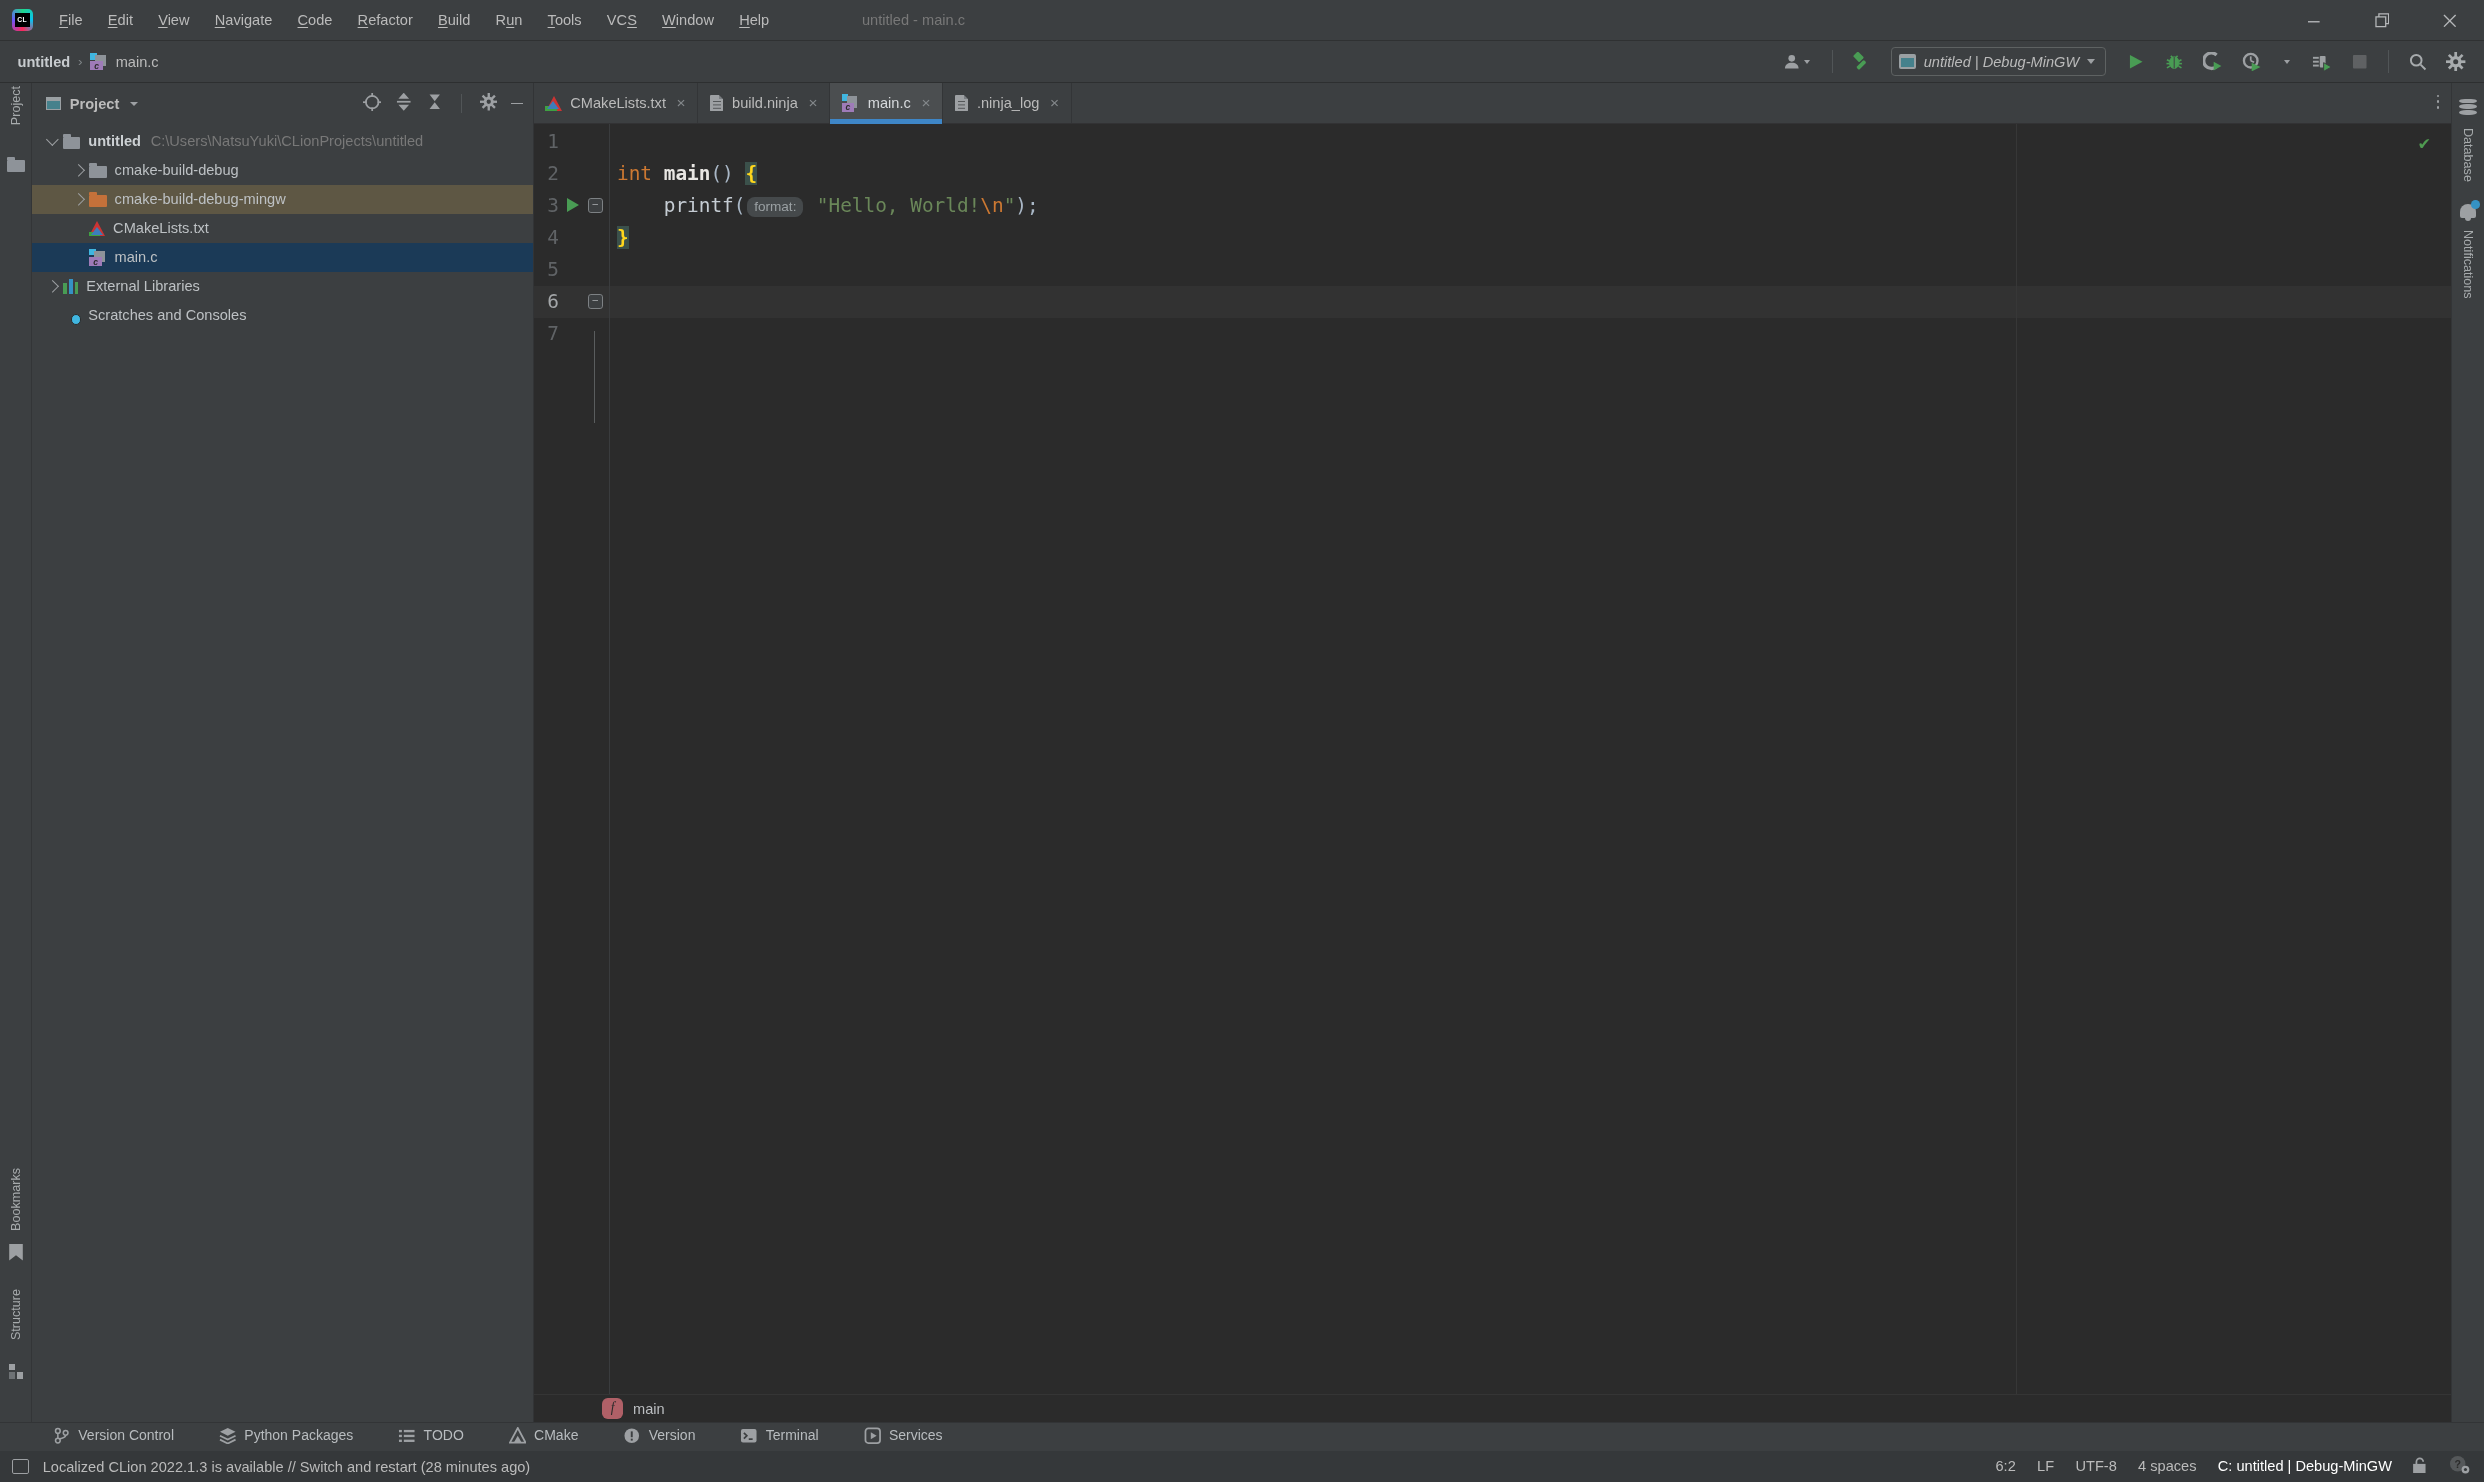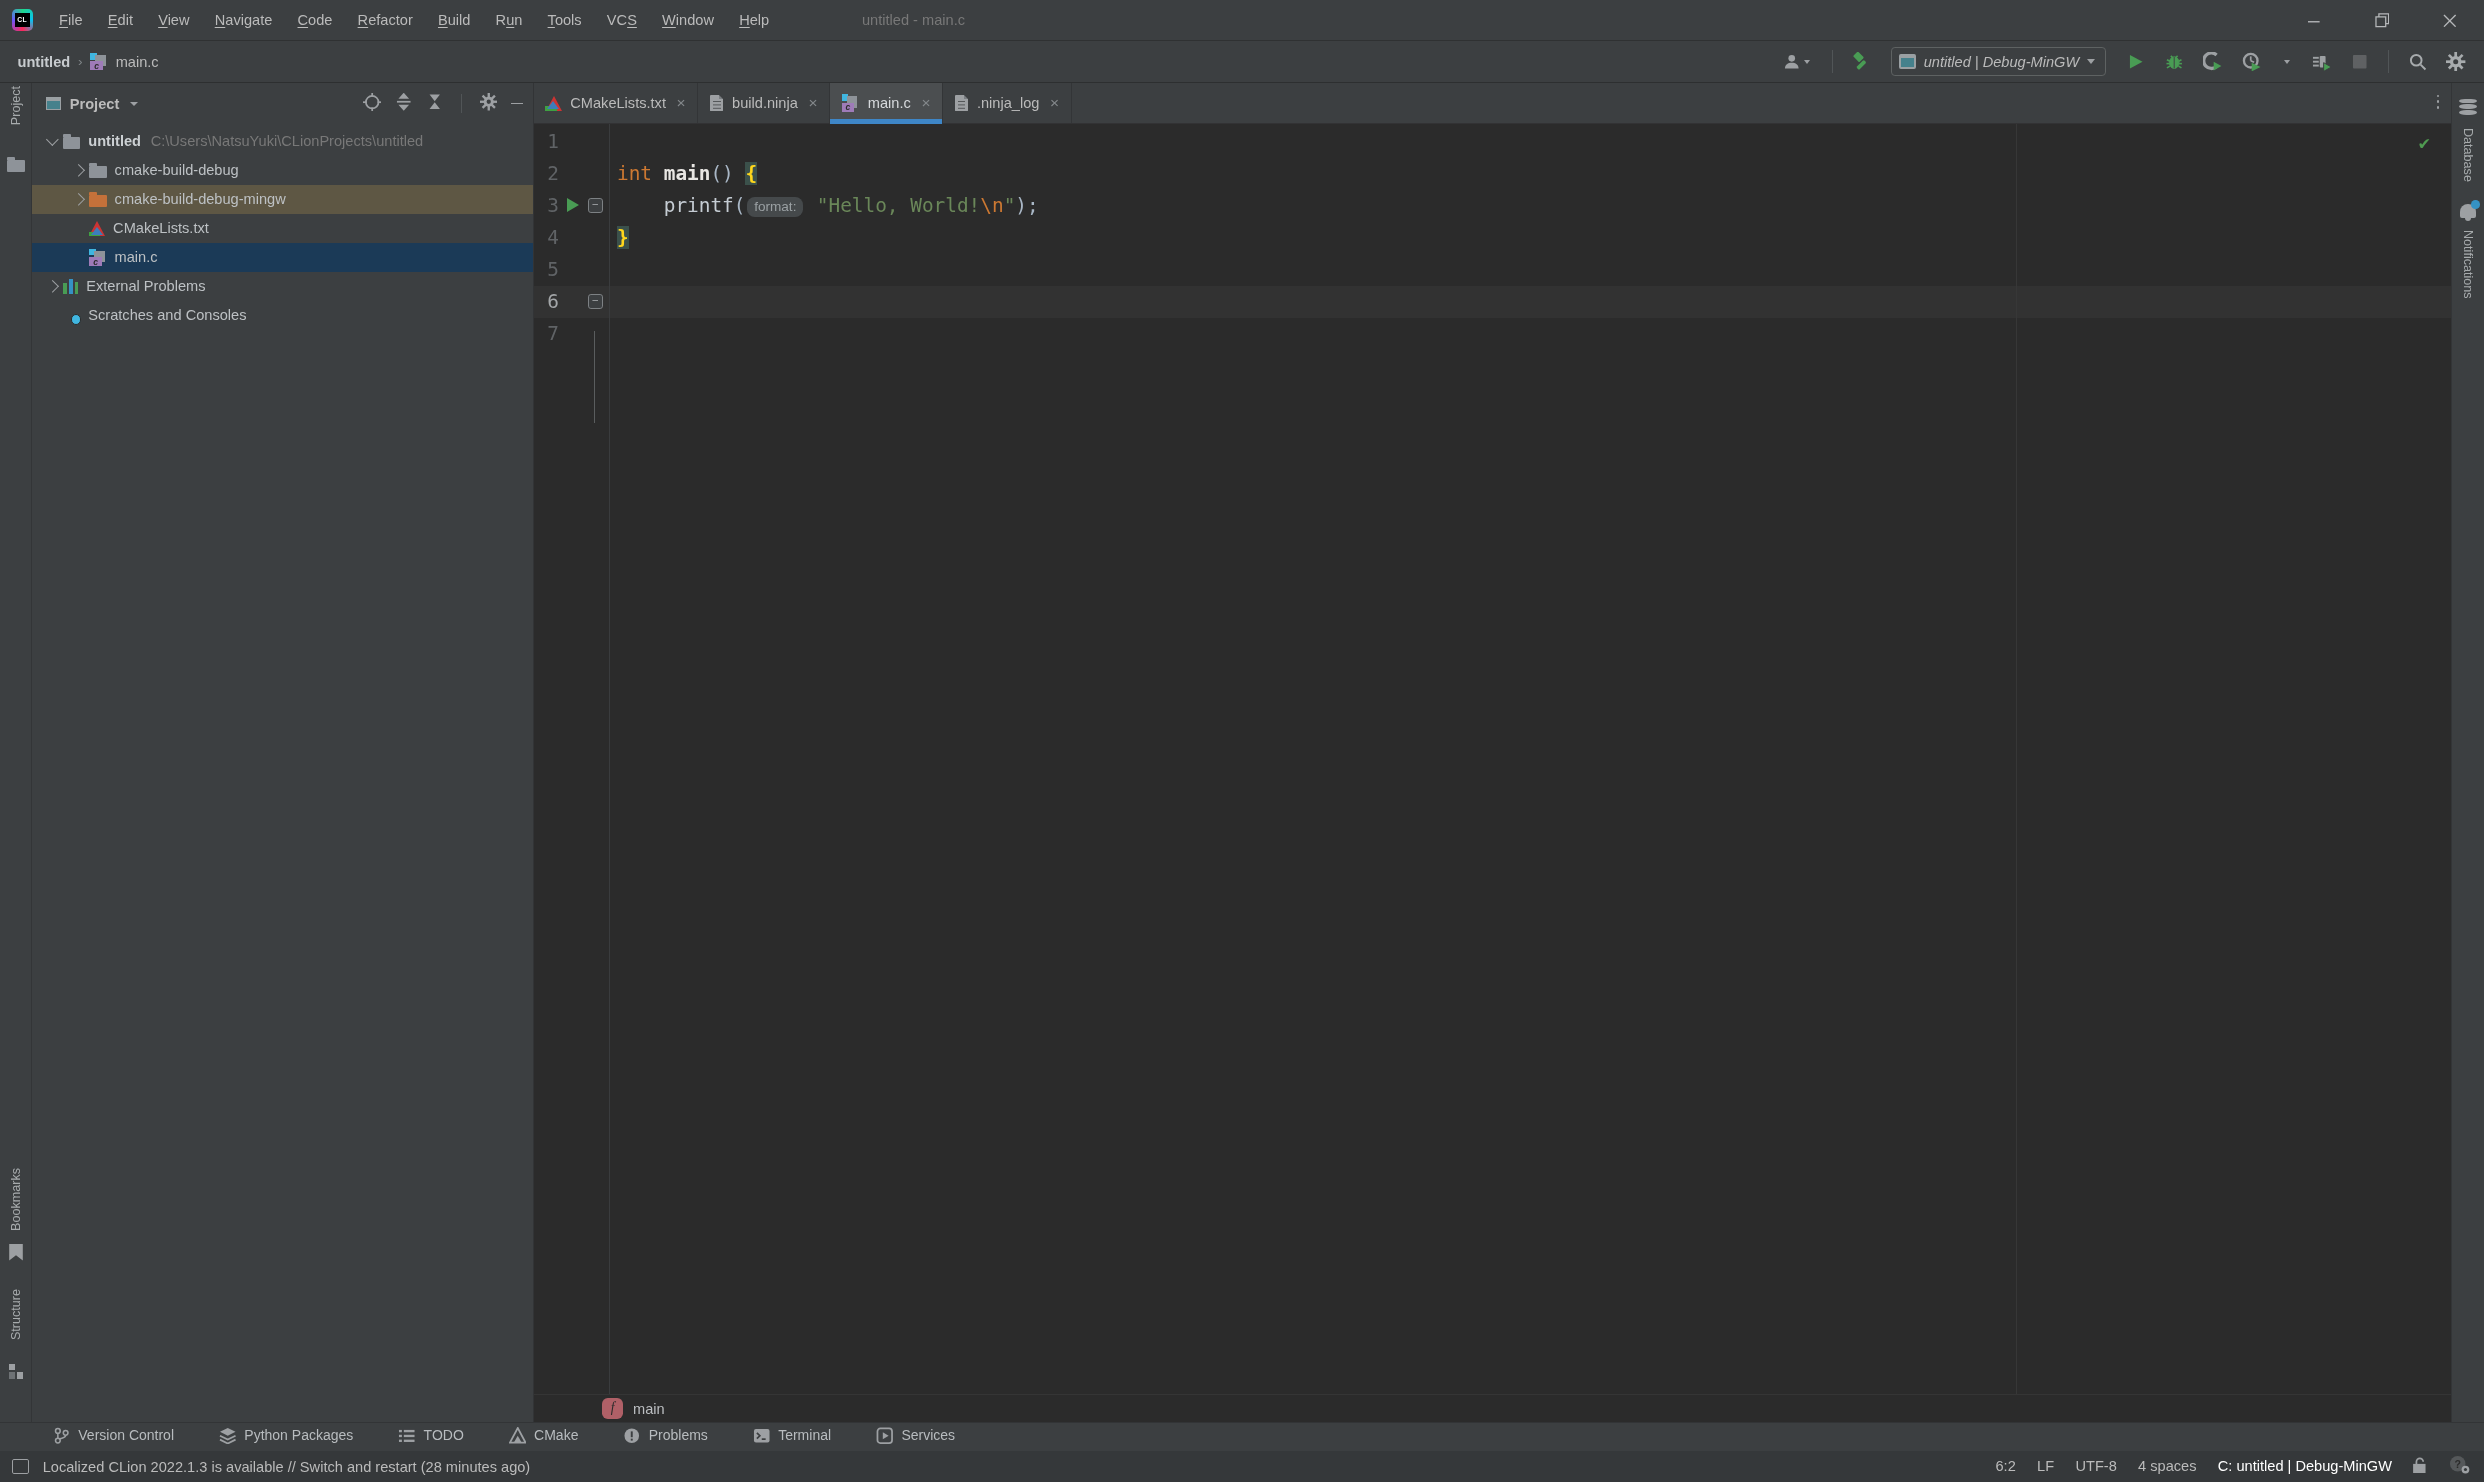--- a/index.html
+++ b/index.html
@@ -431,21 +431,21 @@
           </div>
           <div class="trow" style="padding-left: 9.7px;">
             <span class="chev-box">
               <i class="chev closed"></i>
             </span>
             <span class="extlib">
               <i></i>
               <i></i>
               <i></i>
             </span>
-            <span class="lbl">External Problems</span>
+            <span class="lbl">External Libraries</span>
           </div>
           <div class="trow" style="padding-left: 9.7px;">
             <span class="chev-box"></span>
             <span class="scratch"><span class="p"></span><span class="clock"></span></span>
             <span class="lbl">Scratches and Consoles</span>
           </div>
         </div>
     </div>
 
     <div class="editor-col">
@@ -570,21 +570,21 @@
             <polygon points="9,9 13,16 5,16" fill="#9da0a3"></polygon>
           </svg></span>
         <span>CMake</span>
       </div>
       <div class="tool-item">
         <span><svg width="17.5" height="17.5" viewBox="0 0 18 18">
             <circle cx="9" cy="9" r="7.5" fill="#9da0a3"></circle>
             <rect x="8" y="4.5" width="2" height="6" fill="#3c3f41"></rect>
             <rect x="8" y="12" width="2" height="2" fill="#3c3f41"></rect>
           </svg></span>
-        <span>Problems</span>
+        <span>Version</span>
       </div>
       <div class="tool-item">
         <span><svg width="17.5" height="17.5" viewBox="0 0 18 18">
             <rect x="1" y="2" width="16" height="14" rx="2" fill="#9da0a3"></rect>
             <polyline points="4,6 7,9 4,12" fill="none" stroke="#3c3f41" stroke-width="1.8"></polyline>
             <line x1="9" y1="12.5" x2="13" y2="12.5" stroke="#3c3f41" stroke-width="1.8"></line>
           </svg></span>
         <span>Terminal</span>
       </div>
       <div class="tool-item">

